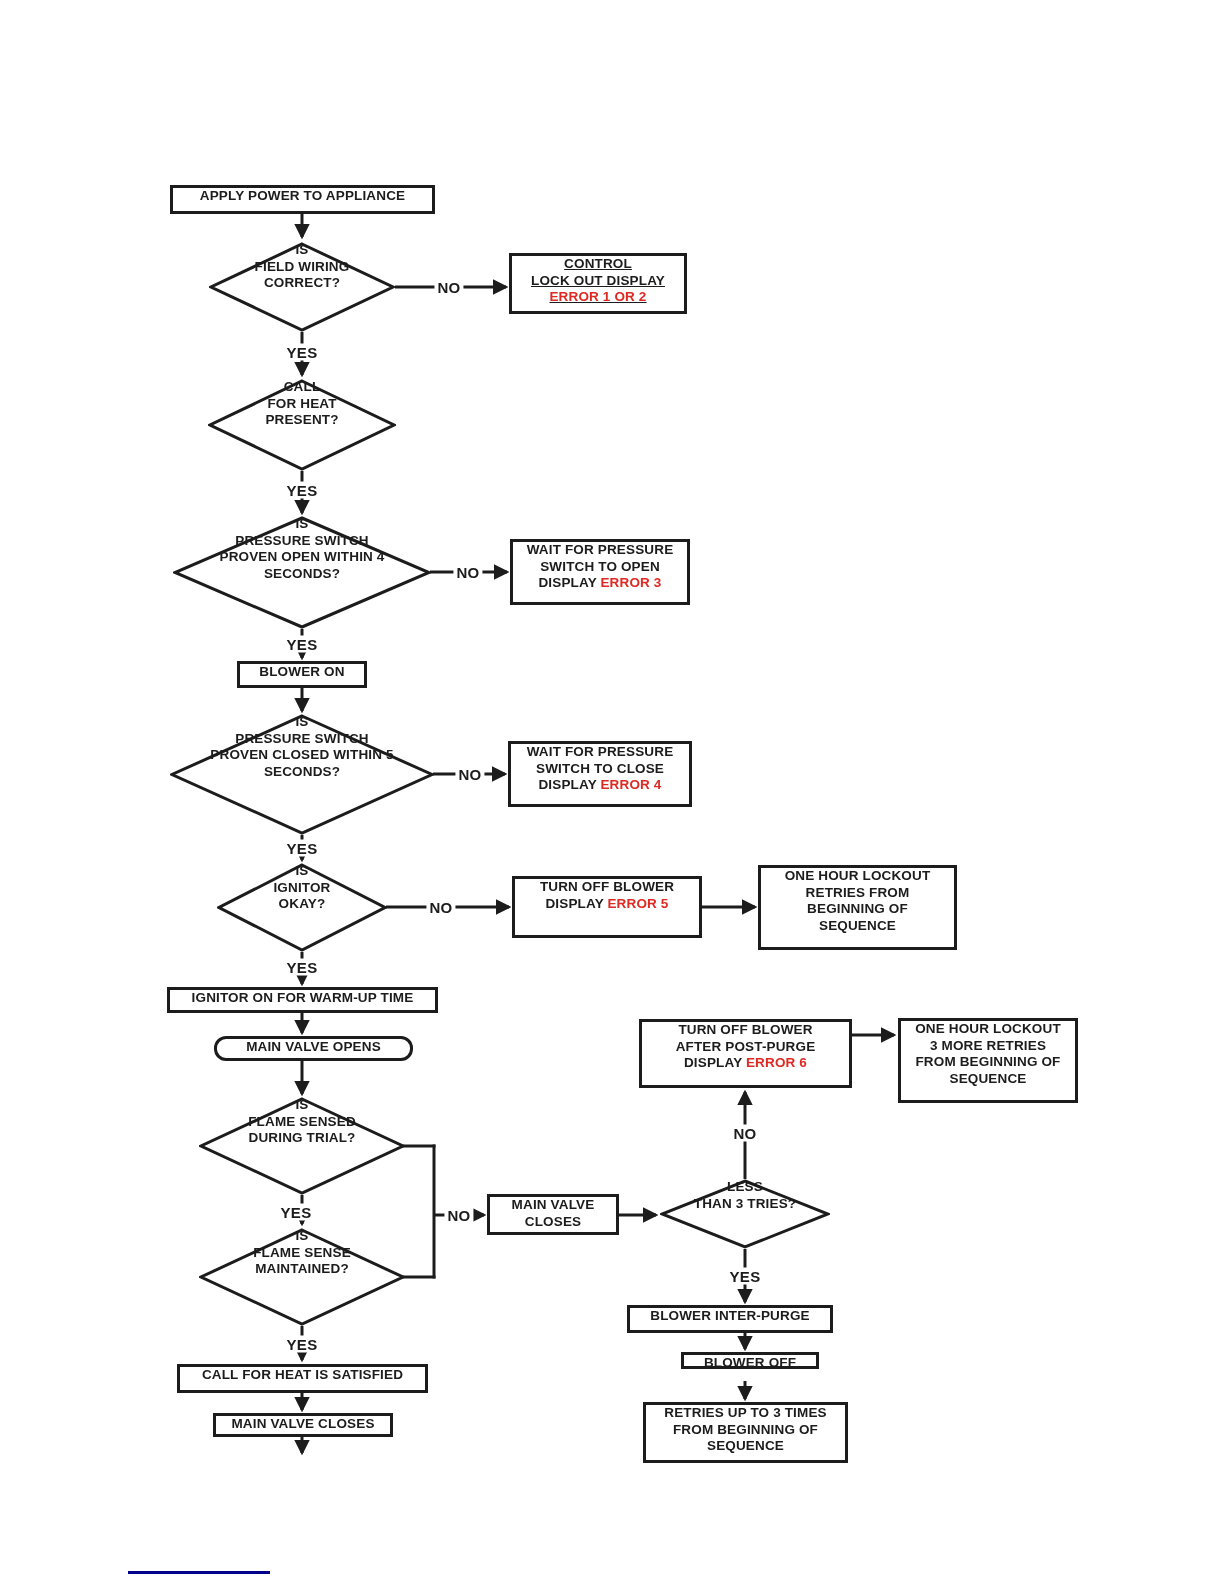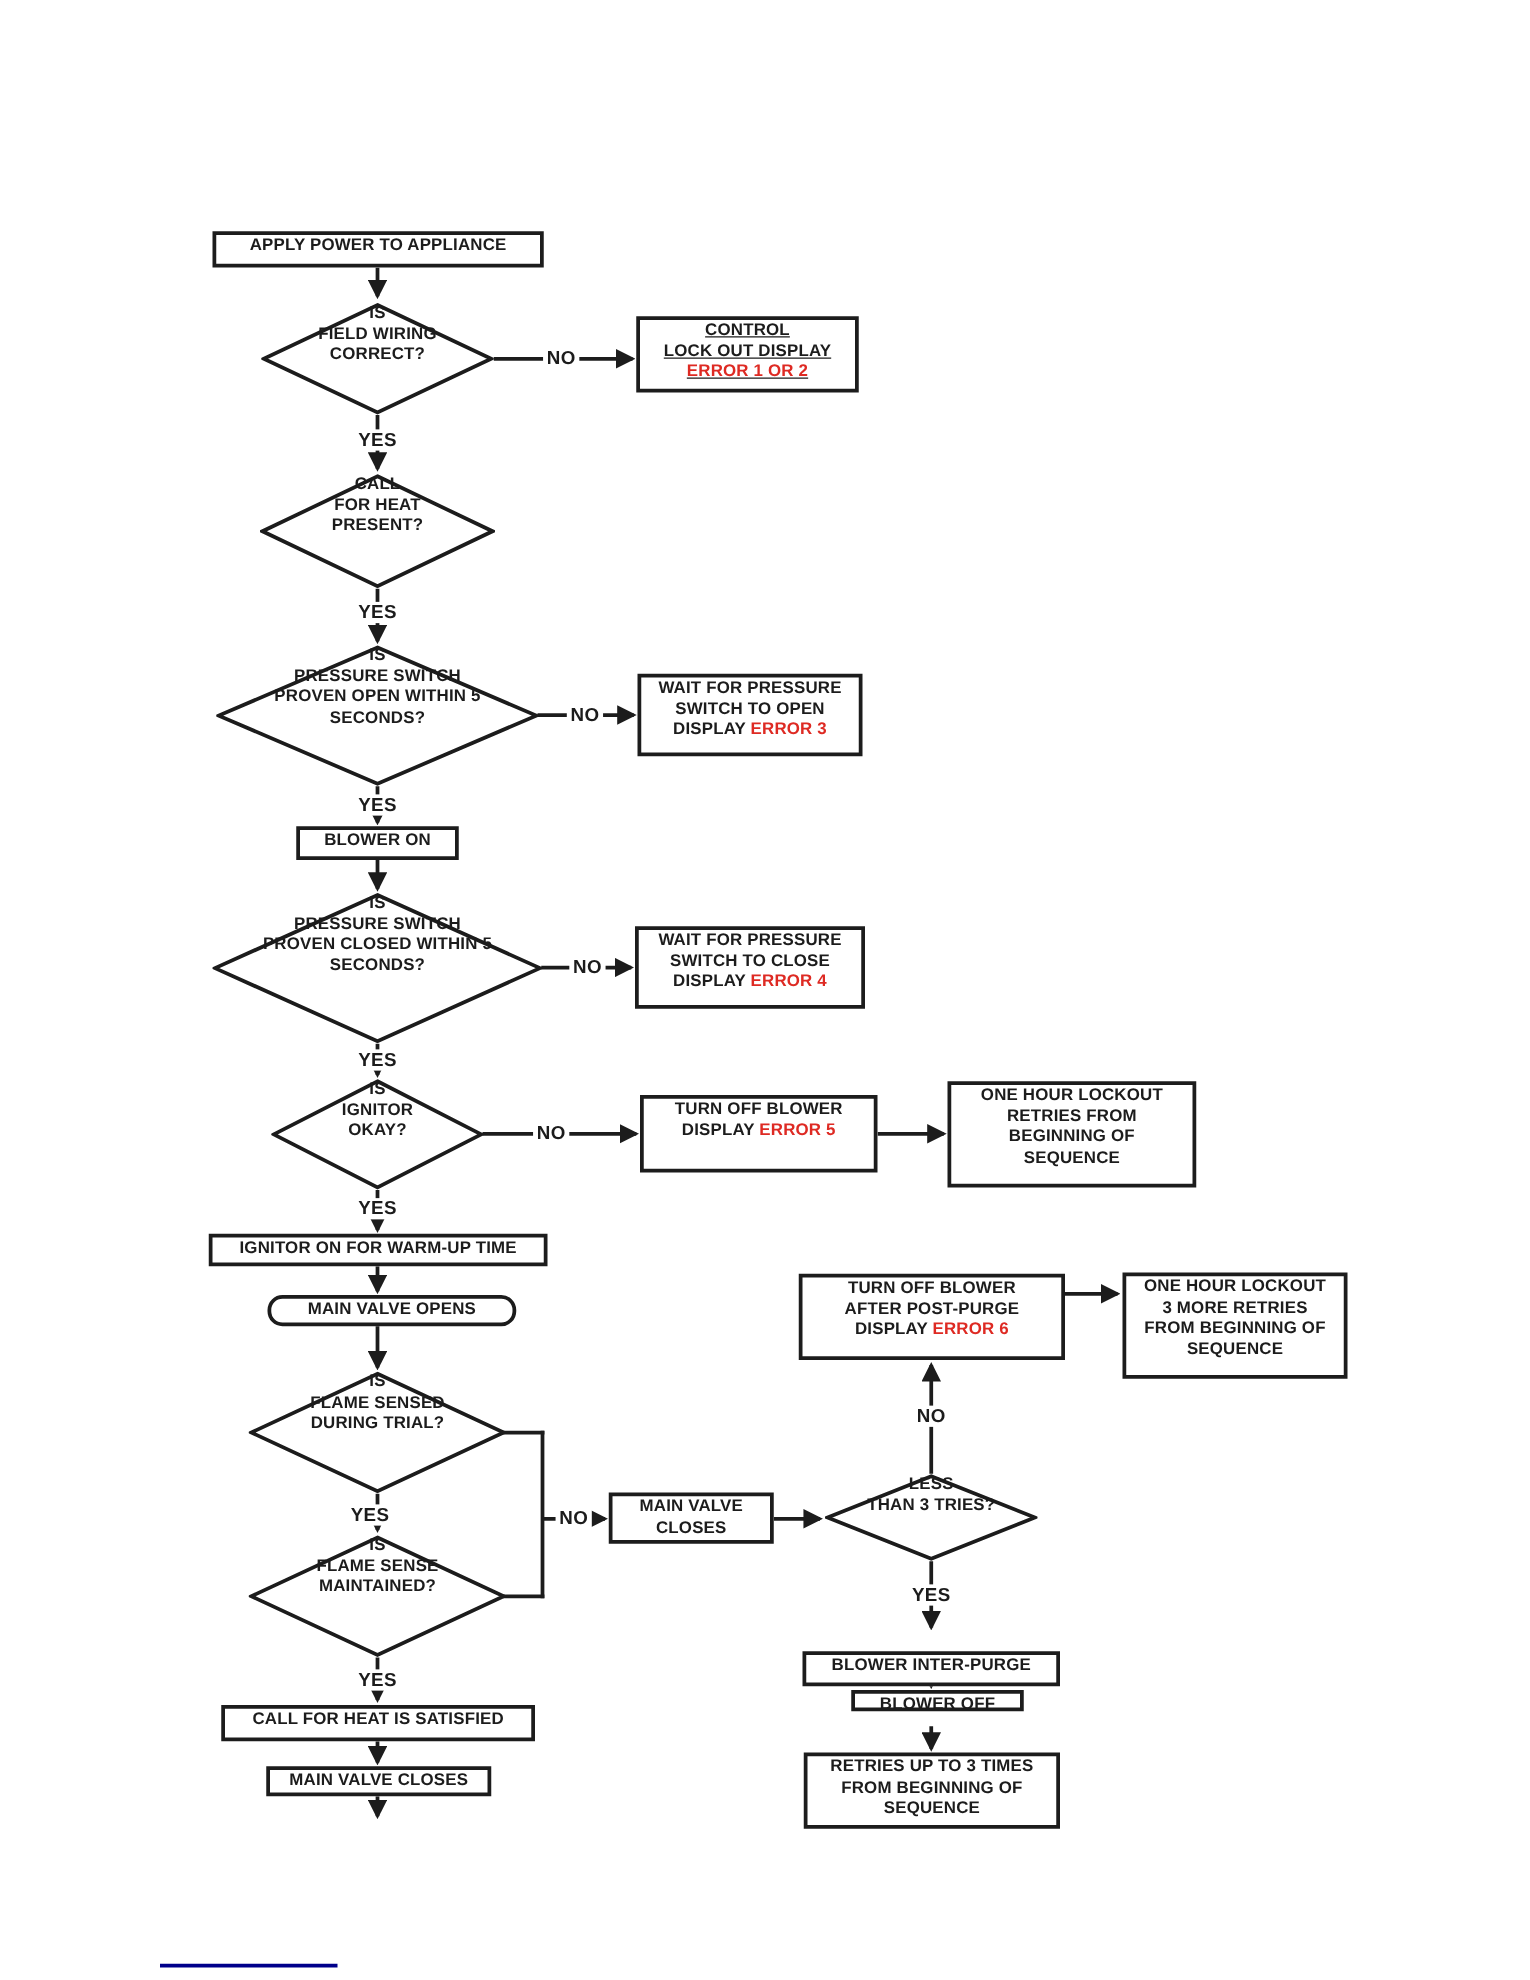--- a/index.html
+++ b/index.html
@@ -105,21 +105,21 @@
     </div>
   </div>
 
   <div class="node diamond" style="left:173px; top:516px; width:258px; height:113px;">
     <svg width="258" height="113" viewBox="0 0 258 113">
       <polygon class="dshape" points="129,2 256,56.5 129,111 2,56.5"></polygon>
     </svg>
     <div class="dtext">
       <div>IS</div>
       <div>PRESSURE SWITCH</div>
-      <div>PROVEN OPEN WITHIN 5</div>
+      <div>PROVEN OPEN WITHIN 4</div>
       <div>SECONDS?</div>
     </div>
   </div>
 
   <div class="node rect" style="left:510px; top:539px; width:180px; height:66px;">
     <div>
       <div>WAIT FOR PRESSURE</div>
       <div>SWITCH TO OPEN</div>
       <div><span>DISPLAY </span><span class="red">ERROR 3</span></div>
     </div>
@@ -233,21 +233,21 @@
 
   <div class="node rect" style="left:898px; top:1018px; width:180px; height:85px;">
     <div>
       <div>ONE HOUR LOCKOUT</div>
       <div>3 MORE RETRIES</div>
       <div>FROM BEGINNING OF</div>
       <div>SEQUENCE</div>
     </div>
   </div>
 
-  <div class="node rect" style="left:642px; top:1305px; width:206px; height:28px;margin-top:16px;">
+  <div class="node rect" style="left:627px; top:1305px; width:206px; height:28px;">
     <div>BLOWER INTER-PURGE</div>
   </div>
 
   <div class="node rect" style="left:681px; top:1352px; width:138px; height:17px;">
     <div>BLOWER OFF</div>
   </div>
 
   <div class="node rect" style="left:643px; top:1402px; width:205px; height:61px;">
     <div>
       <div>RETRIES UP TO 3 TIMES</div>

